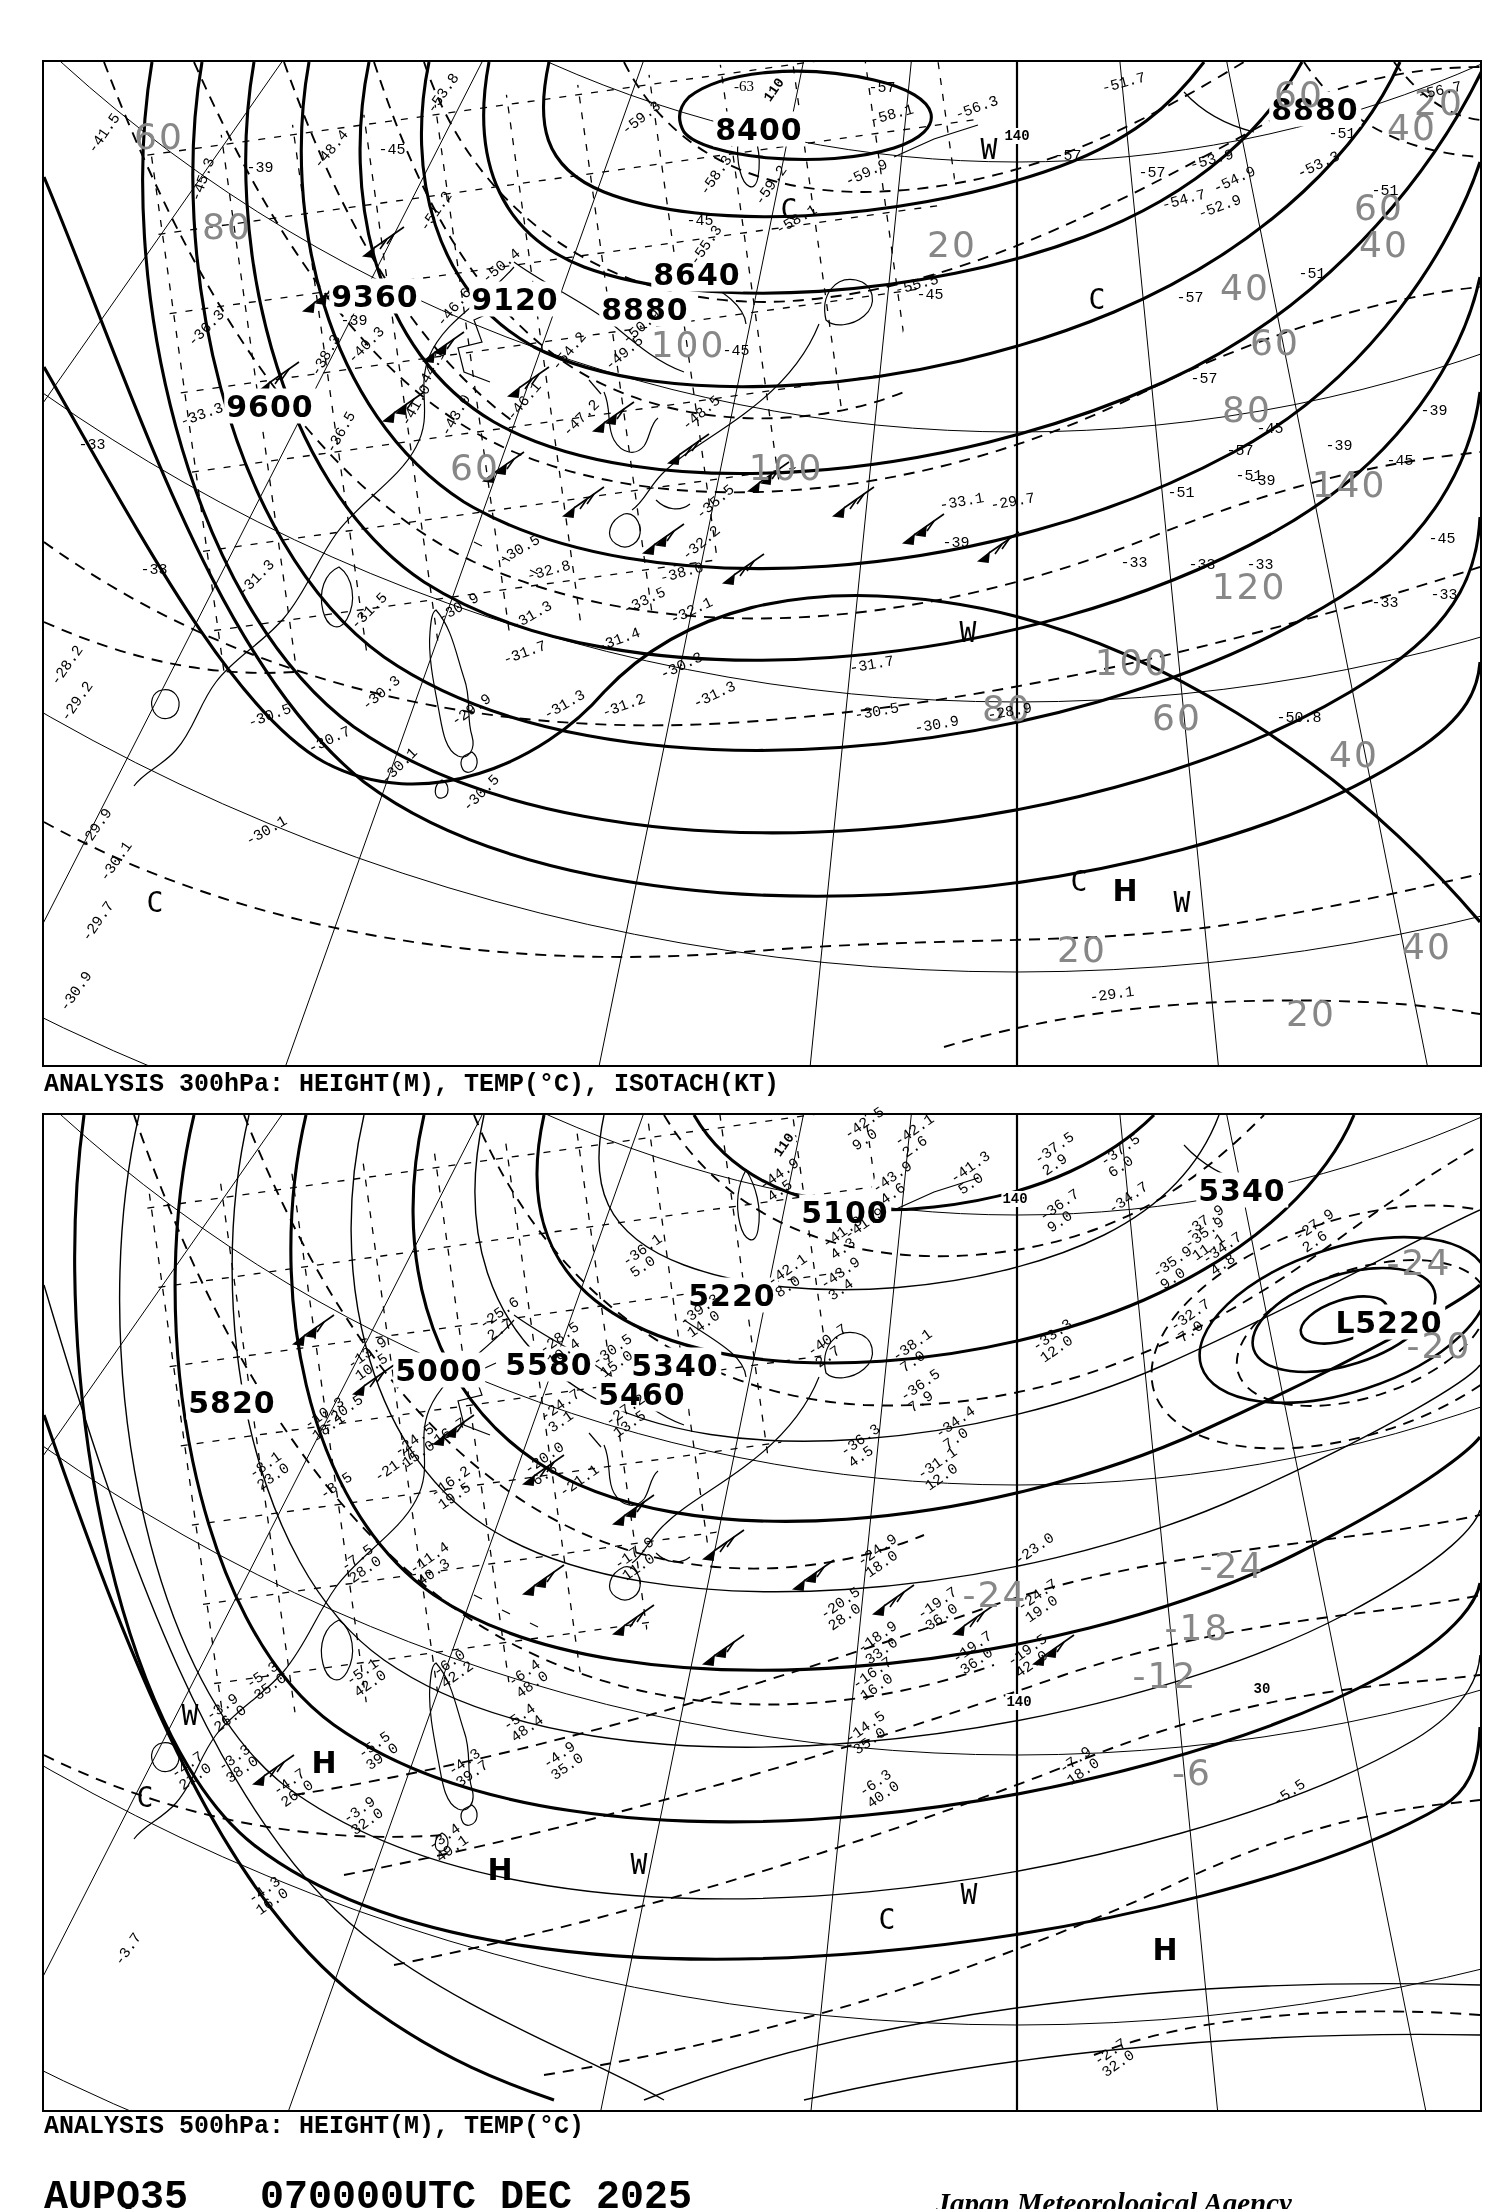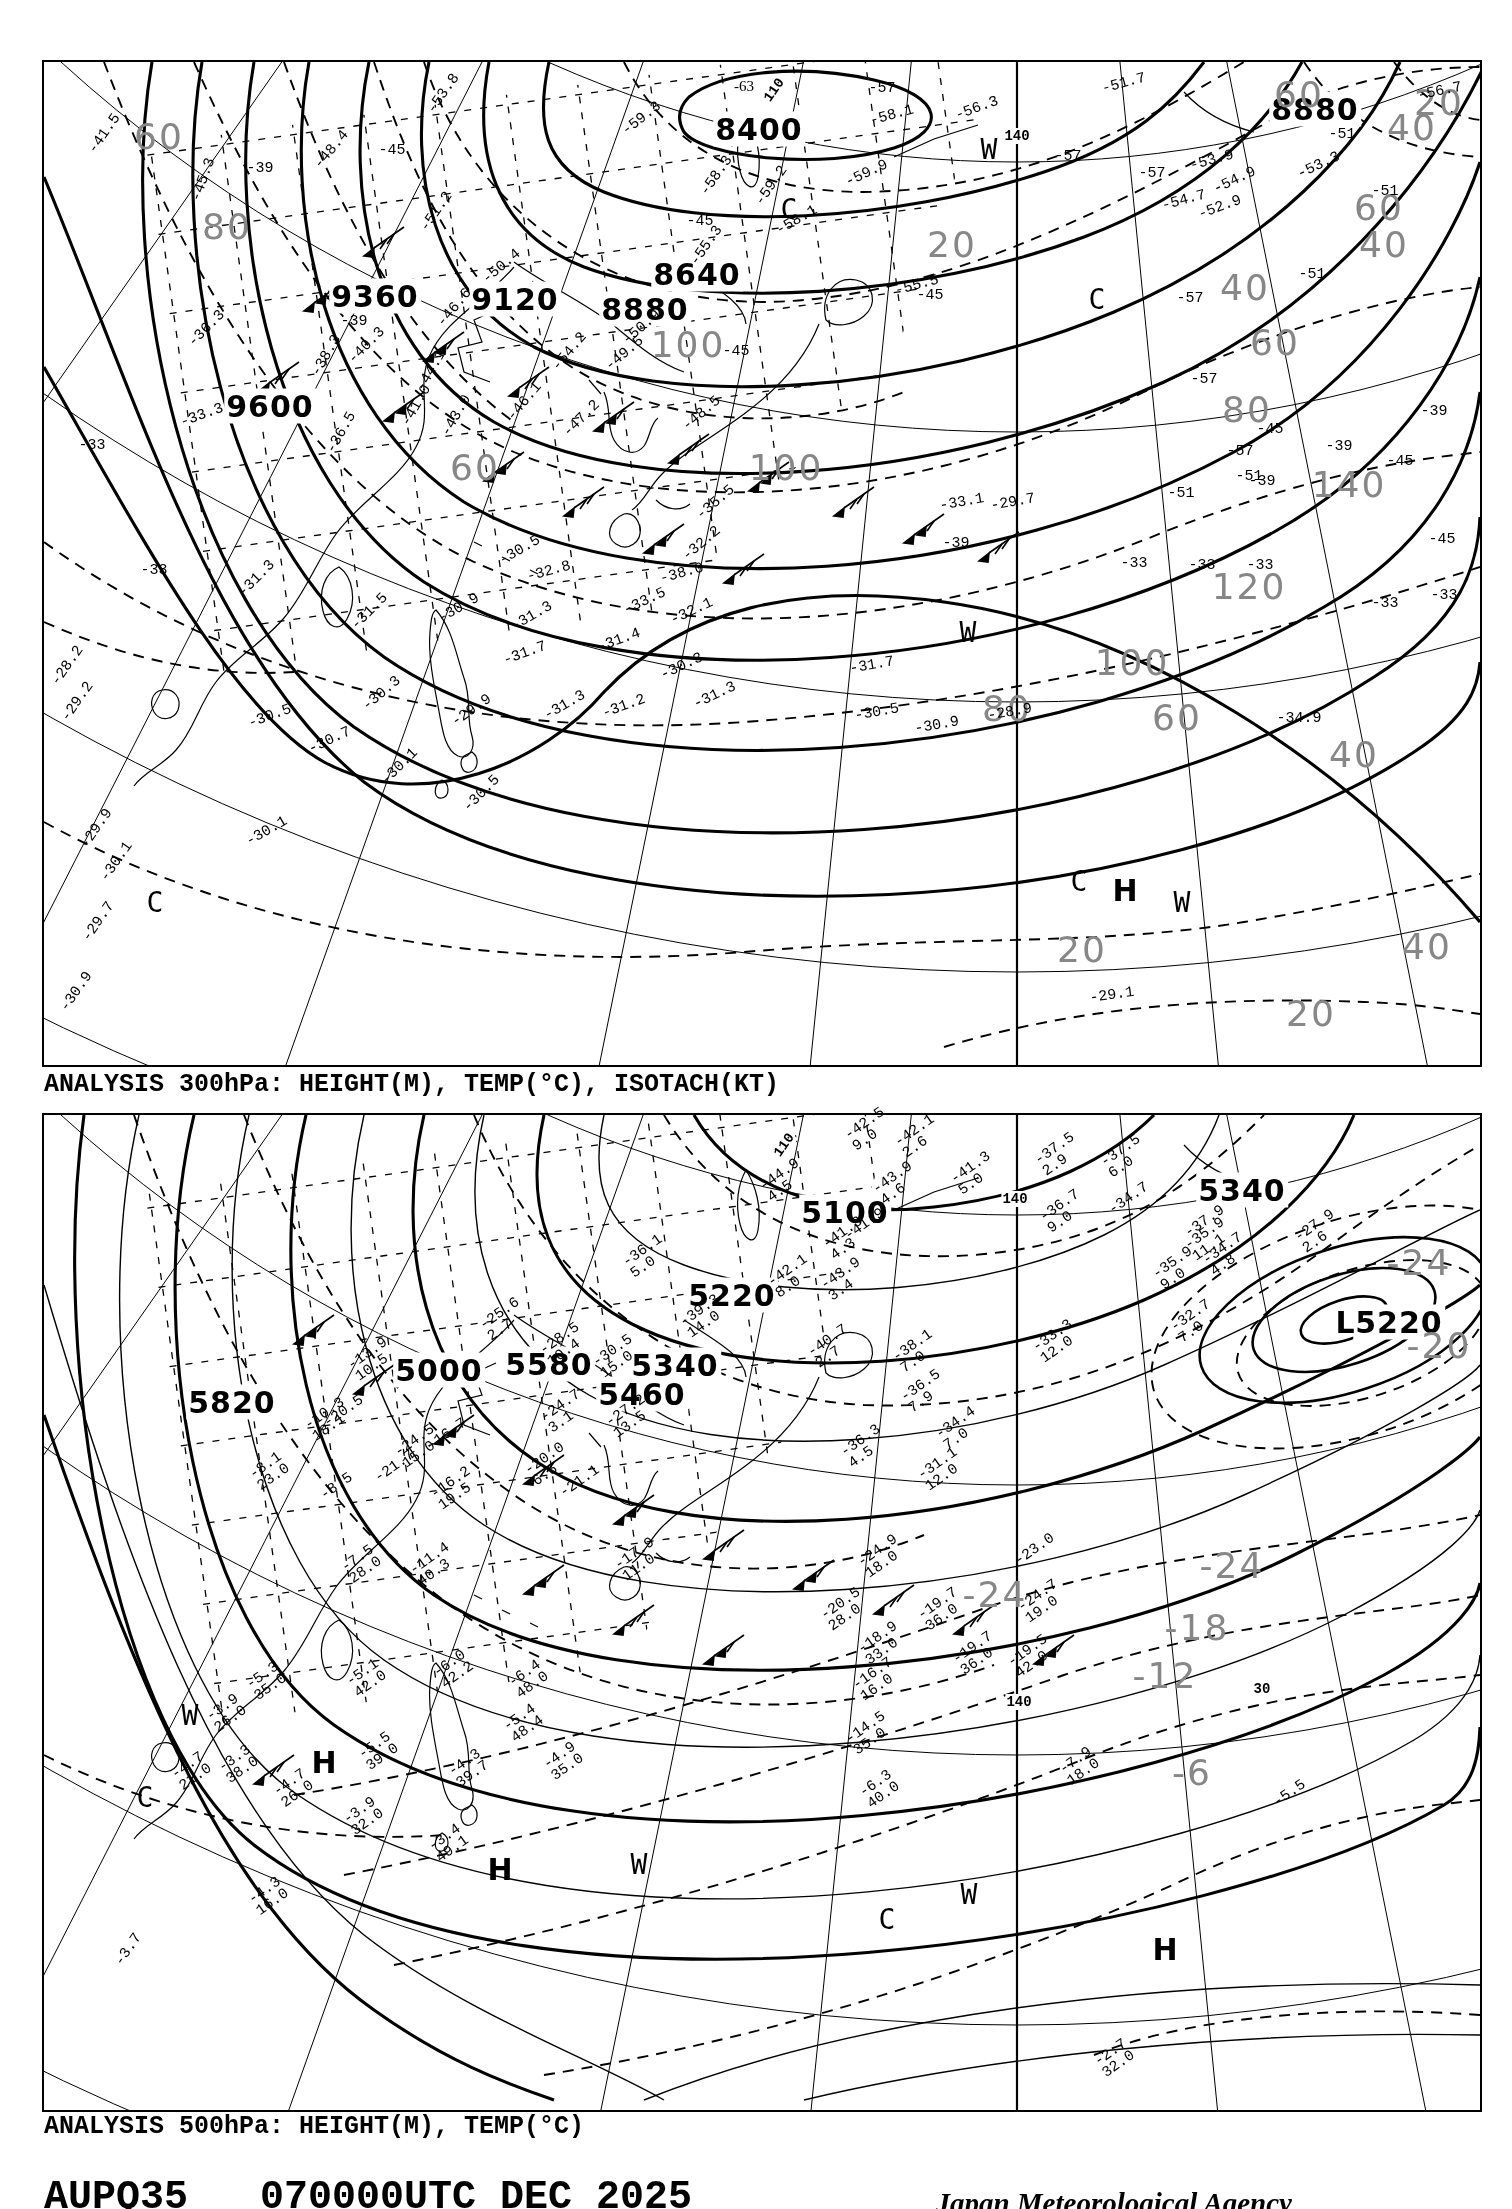--- a/index.html
+++ b/index.html
@@ -340,21 +340,21 @@
         <div class="lab sp" style="left: 1218px; top: 420px;">-39</div>
         <div class="lab sp" style="left: 1295px; top: 385px;">-39</div>
         <div class="lab sp" style="left: 1390px; top: 350px;">-39</div>
         <div class="lab sp" style="left: 48px; top: 384px;">-33</div>
         <div class="lab sp" style="left: 110px; top: 509px;">-33</div>
         <div class="lab sp" style="left: 1090px; top: 502px;">-33</div>
         <div class="lab sp" style="left: 1158px; top: 504px;">-33</div>
         <div class="lab sp" style="left: 1216px; top: 504px;">-33</div>
         <div class="lab sp" style="left: 1341px; top: 542px;">-33</div>
         <div class="lab sp" style="left: 1400px; top: 534px;">-33</div>
-        <div class="lab sp" style="left: 1255px; top: 657px;">-34.9</div>
+        <div class="lab sp" style="left: 1255px; top: 657px;">-50.8</div>
         <div class="lab ltb" style="left: 1081px; top: 828px;">H</div>
         <div class="lab lt" style="left: 1035px; top: 819px;">C</div>
         <div class="lab lt" style="left: 1138px; top: 840px;">W</div>
         <div class="lab lt" style="left: 111px; top: 840px;">C</div>
         <div class="lab lt" style="left: 924px; top: 570px;">W</div>
         <div class="lab lt" style="left: 945px; top: 87px;">W</div>
         <div class="lab lt" style="left: 745px; top: 147px;">C</div>
         <div class="lab lt" style="left: 1053px; top: 237px;">C</div>
       </div>
   </div>

